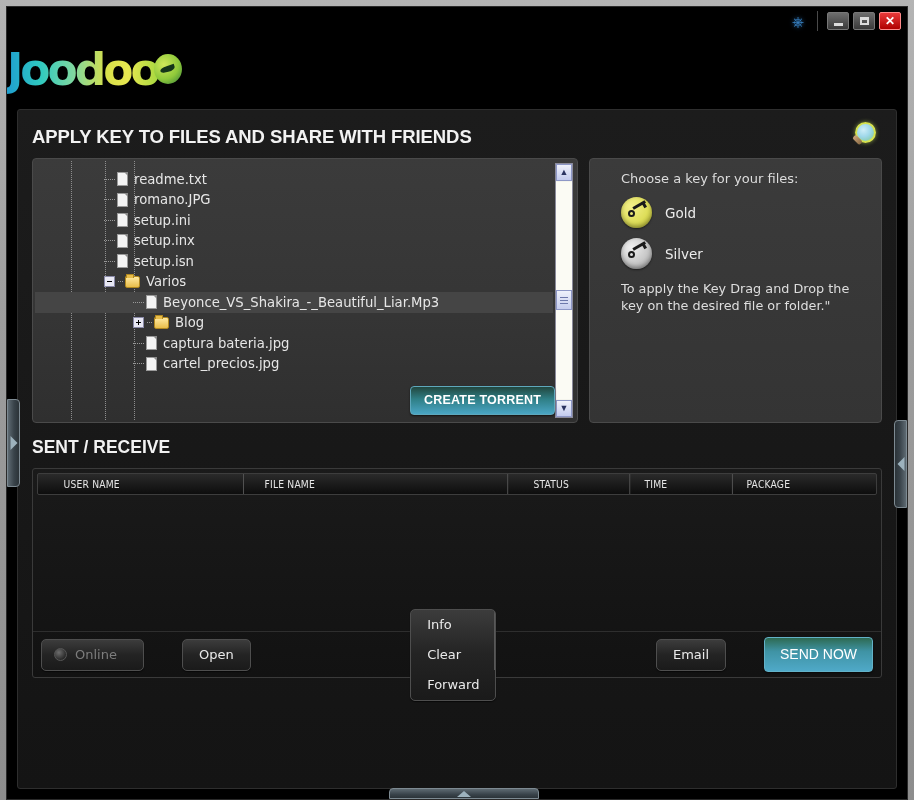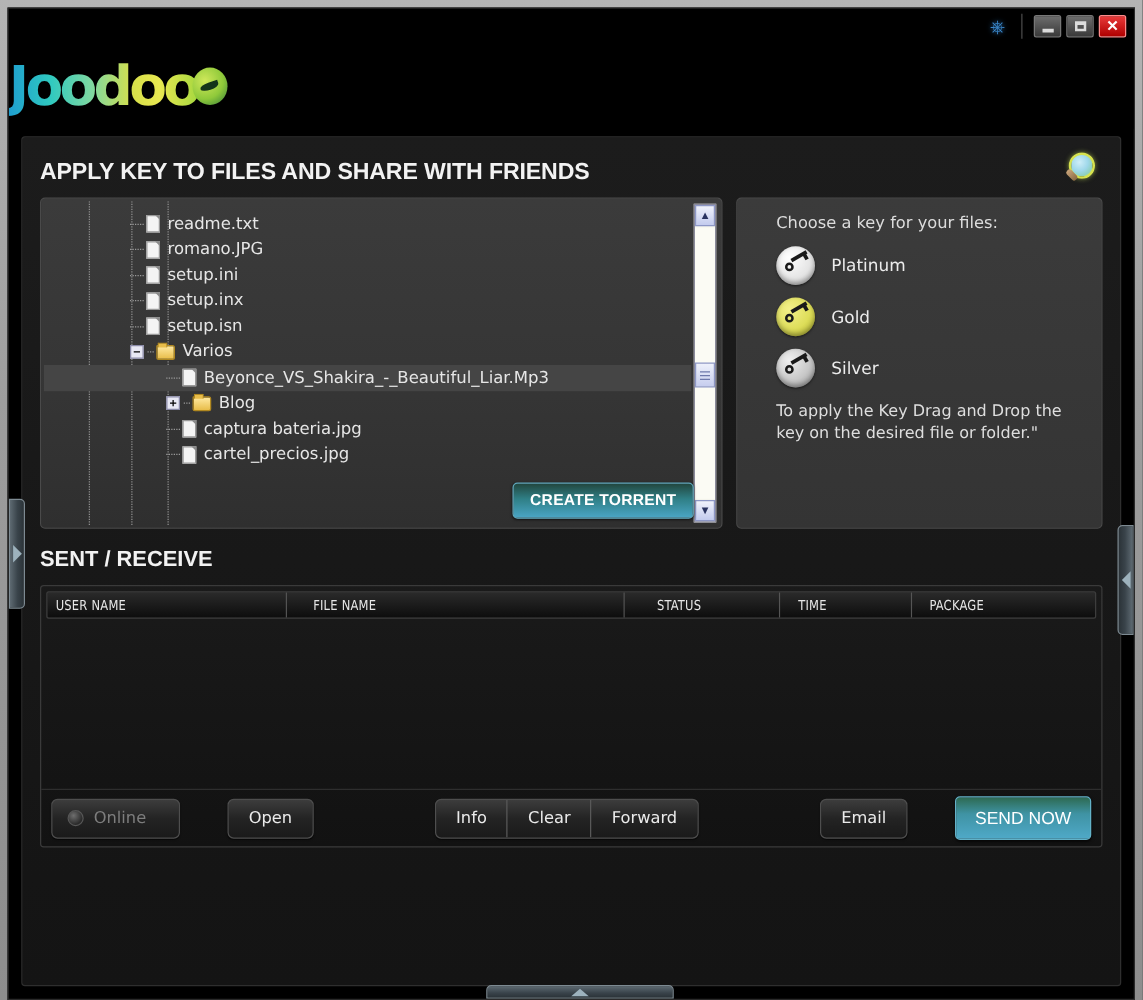--- a/index.html
+++ b/index.html
@@ -360,20 +360,21 @@
     position: relative;
     display: flex; flex-direction: column;
   }
   .table-head {
     display: flex;
     height: 22px;
     margin: 4px 4px 0 4px;
     background: linear-gradient(180deg,#2a2a2a 0%, #0d0d0d 100%);
     border: 1px solid #3d3d3d;
     border-radius: 2px;
+    padding-left: 19px;
   }
   .th {
     color: #e6e6e6;
     font-size: 11px;
     font-family: "DejaVu Sans Condensed", "Liberation Sans Narrow", "Liberation Sans", sans-serif;
     letter-spacing: .2px;
     display: flex; align-items: center;
     padding-left: 7px;
     border-right: 1px solid #555;
     transform: scaleX(.93);
@@ -413,20 +414,21 @@
     background: radial-gradient(circle at 35% 32%, #6e6e6e, #2a2a2a 70%);
     border: 1px solid #565656;
   }
   .btn-group {
     display: flex;
     background: linear-gradient(180deg,#3c3c3c 0%, #242424 48%, #1a1a1a 100%);
     border: 1px solid #4e4e4e;
     border-radius: 5px;
     overflow: hidden;
     box-shadow: 0 1px 1px rgba(0,0,0,.6);
+    flex-direction: column;
   }
   .btn-group .gbtn {
     color: #eaeaea;
     font-size: 13px;
     padding: 7px 16px 8px 16px;
     cursor: pointer;
     border-right: 1px solid #585858;
     font-family: "DejaVu Sans", sans-serif;
   }
   .btn-group .gbtn:last-child { border-right: none; }
@@ -608,28 +610,20 @@
               </div>
               <div class="sb-btn sb-bottom">▼</div>
             </div>
           </div>
           <div class="create-torrent">CREATE TORRENT</div>
         </div>
 
         <div class="key-panel">
           <div class="lead">Choose a key for your files:</div>
           <div id="key-list">
-              <div class="key-row">
-                <div class="key-badge kb-platinum">
-                  <span class="kb-ring"></span>
-                  <span class="kb-shaft"></span>
-                  <span class="kb-bit"></span>
-                </div>
-                <div class="key-label">Platinum</div>
-              </div>
               <div class="key-row">
                 <div class="key-badge kb-gold">
                   <span class="kb-ring"></span>
                   <span class="kb-shaft"></span>
                   <span class="kb-bit"></span>
                 </div>
                 <div class="key-label">Gold</div>
               </div>
               <div class="key-row">
                 <div class="key-badge kb-silver">

